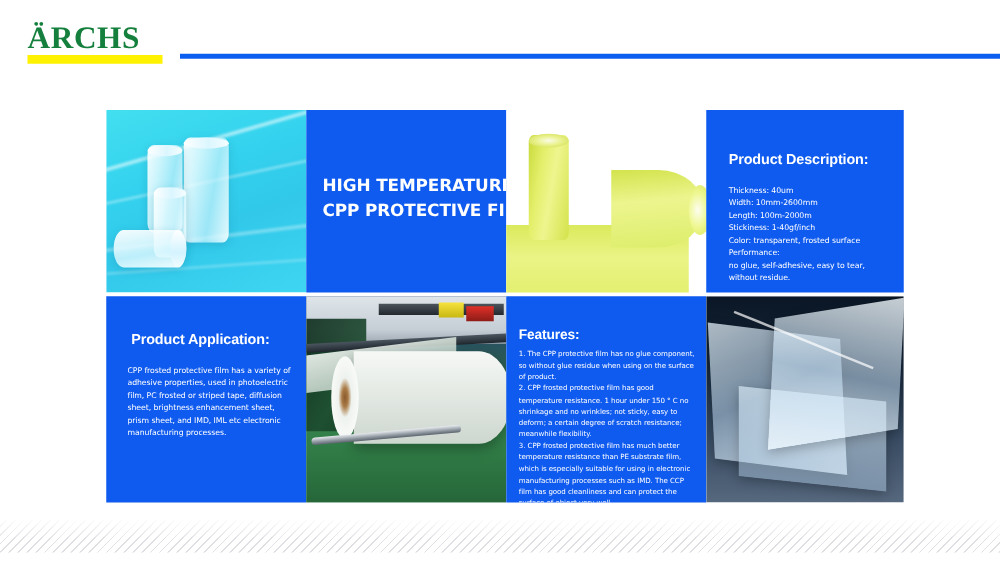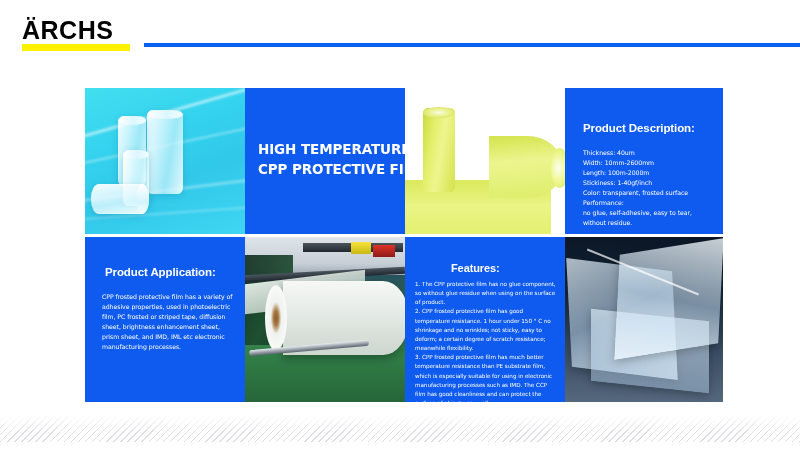--- a/index.html
+++ b/index.html
@@ -26,25 +26,25 @@
     width: 800px; height: 62px;
   }
 
   .logo-wrap {
     position: absolute;
     left: 22px; top: 18px;
     width: 110px;
   }
 
   .logo-text {
-    font-family: Liberation Sans, sans-serif;
+    font-family: Liberation Serif, serif;
     font-weight: 700;
     font-size: 25px;
     letter-spacing: 0.5px;
-    color: #000000;
+    color: #15803d;
     line-height: 1;
     white-space: nowrap;
   }
 
   .logo-underline {
     margin-top: 1px;
     width: 108px;
     height: 7px;
     background: #fff200;
   }
@@ -113,21 +113,21 @@
     letter-spacing: -0.05px;
   }
   .panel-body p { margin: 0; }
 
   .desc-heading { position: absolute; left: 18px; top: 34px; }
   .desc-body    { position: absolute; left: 18px; top: 60px; right: 10px; }
 
   .app-heading  { position: absolute; left: 20px; top: 29px; }
   .app-body     { position: absolute; left: 17px; top: 55px; right: 12px; }
 
-  .feat-heading { position: absolute; left: 10px; top: 25px; font-size: 11px; margin-left: 36px; }
+  .feat-heading { position: absolute; left: 10px; top: 25px; font-size: 11px; }
   .feat-body    { position: absolute; left: 10px; top: 43px; right: 7px;
                   font-size: 5.65px; line-height: 1.62; }
   .feat-body p + p { margin-top: 0px; }
 
   
   .img-rolls {
     position: absolute; inset: 0;
     background:
       linear-gradient(160deg, #42dff0 0%, #34d2ee 35%, #31c8ea 62%, #3fd6f2 100%);
   }

